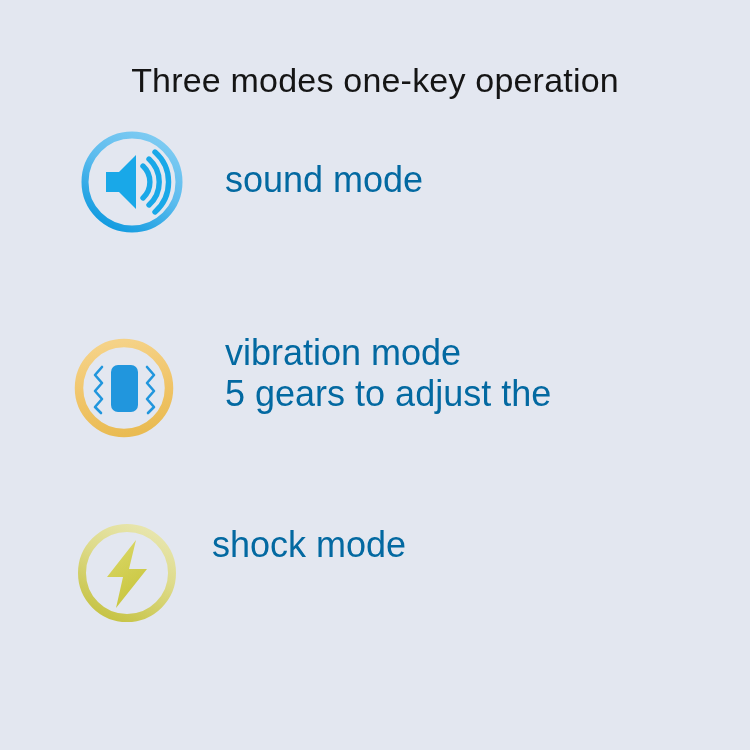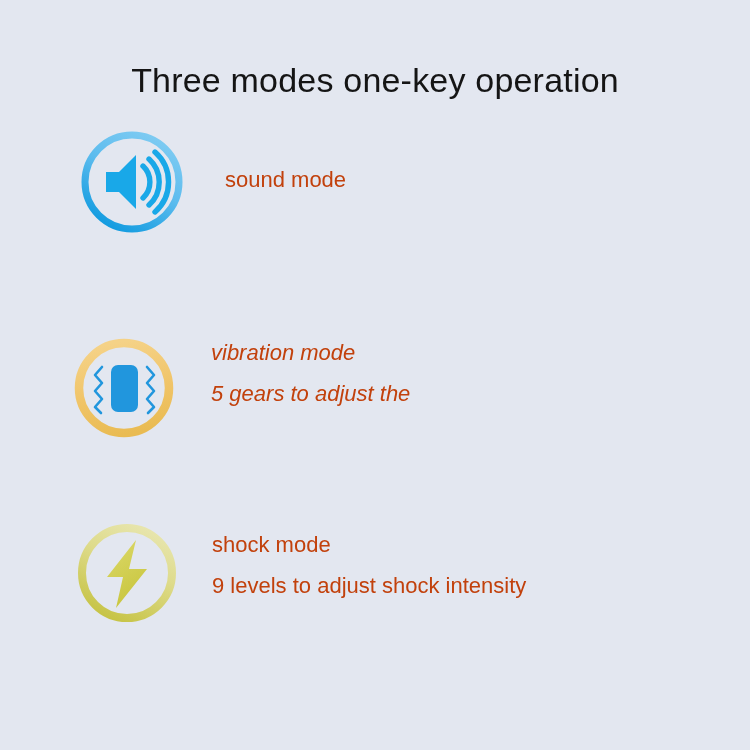--- a/index.html
+++ b/index.html
@@ -52,28 +52,28 @@
     flex: 0 0 auto;
   }
 
   .icon-sound     { width: 108px; height: 108px; margin-left: 78px; }
   .icon-vibration { width: 104px; height: 104px; margin-left: 72px; }
   .icon-shock     { width: 106px; height: 106px; margin-left: 74px; }
 
   .icon-wrap svg { display: block; width: 100%; height: 100%; }
 
   .text-block {
-    color: #c2410c;
-    font-size: 22px;
+    color: #0369a1;
+    font-size: 36px;
     line-height: 41px;
     white-space: nowrap;
   }
 
   .text-sound     { margin-left: 39px; margin-top: 31px; }
-  .text-vibration { margin-left: 35px; margin-top: -4px; font-style: italic; }
+  .text-vibration { margin-left: 49px; margin-top: -4px; }
   .text-shock     { margin-left: 32px; margin-top: 4px; }
 
   .text-block .line { display: block; }
 </style>
 </head>
 <body>
 
 <div class="page">
 
   <div class="title">Three modes one-key operation</div>
@@ -141,17 +141,16 @@
             <stop offset="100%" stop-color="#c9c63f"></stop>
           </linearGradient>
         </defs>
         <circle cx="53" cy="53" r="45" fill="none" stroke="url(#shockRing)" stroke-width="8"></circle>
 
         <path d="M62 20 L33 57 L49 57 L42 88 L73 49 L55 49 Z" fill="url(#shockBolt)"></path>
       </svg>
     </div>
     <div class="text-block text-shock">
       <span class="line">shock mode</span>
-      <span class="line">9 levels to adjust shock intensity</span>
     </div>
   </div>
 
 </div>
 
 </body></html>

